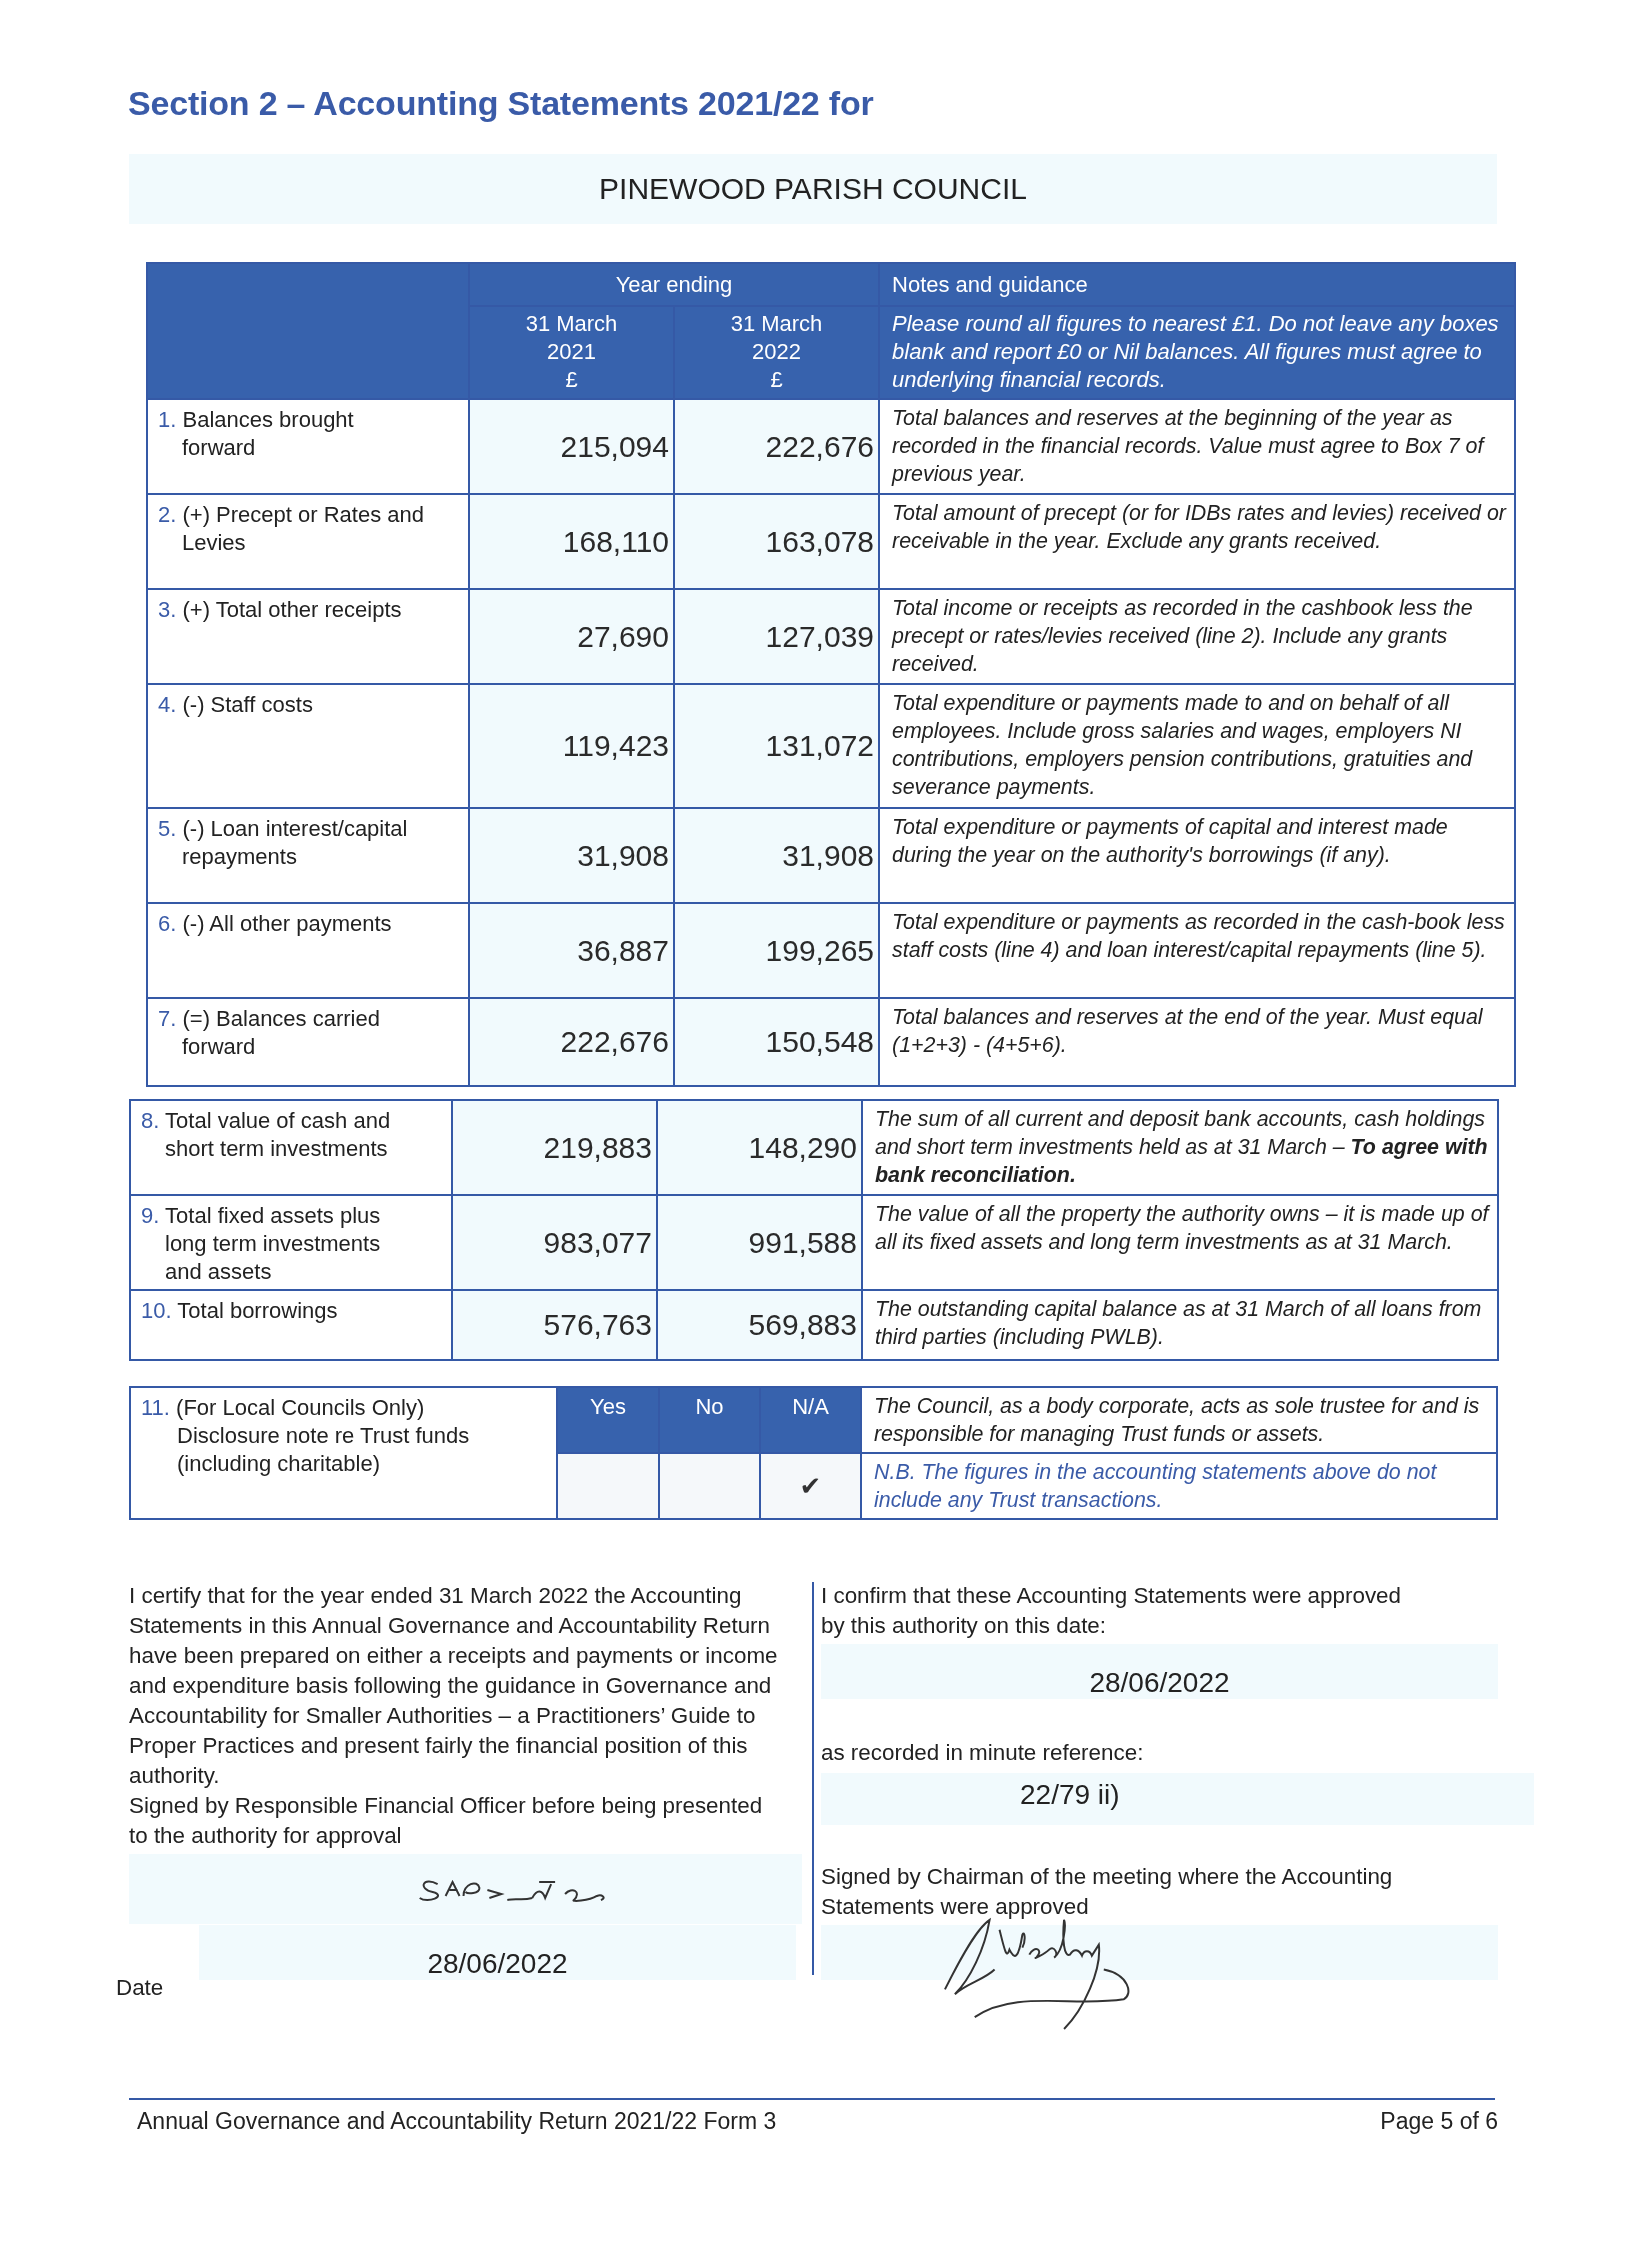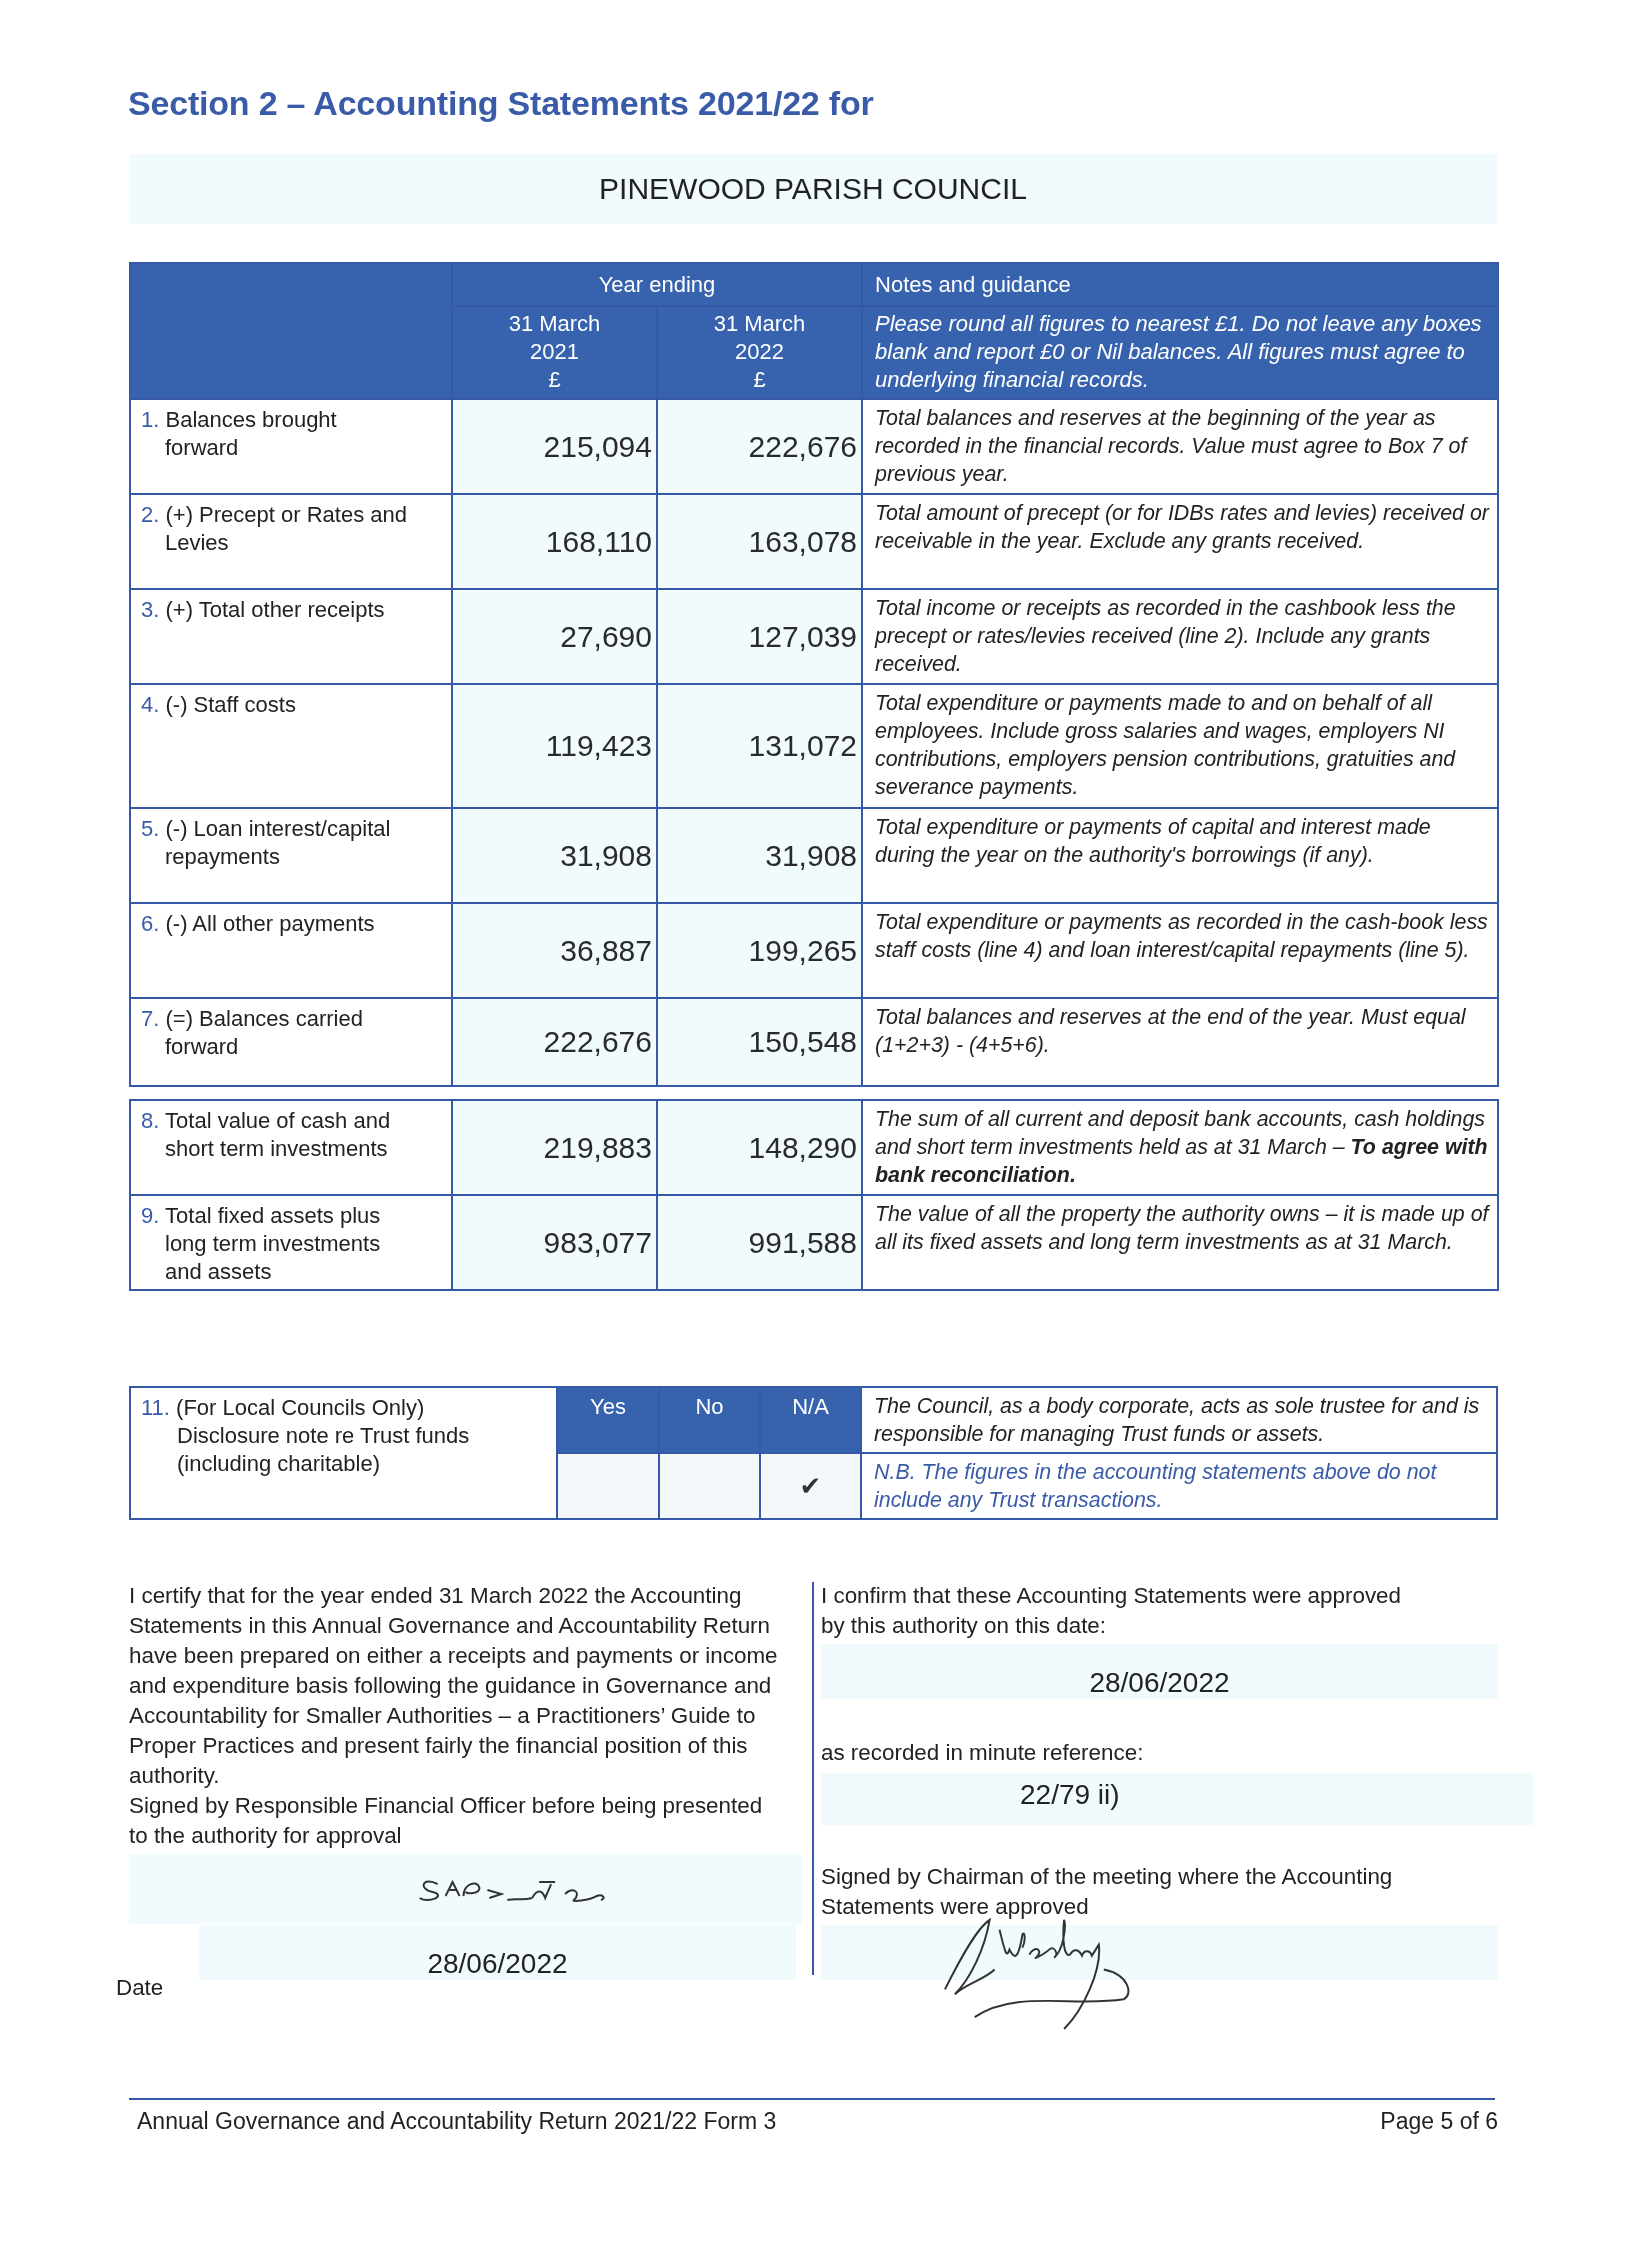--- a/index.html
+++ b/index.html
@@ -32,21 +32,21 @@
   .footer { font-size: 23px; color: #222; line-height: 28px; margin-left: 8px; }
 </style>
 </head>
 <body>
 
 <div class="abs title">Section 2 – Accounting Statements 2021/22 for</div>
 <div class="abs council-box">
   <span>PINEWOOD PARISH COUNCIL</span>
 </div>
 
-<table class="grid" style="left:129px; top:262px; width:1368px;">
+<table class="grid" style="left:146px; top:262px; width:1368px;">
   <colgroup>
       <col style="width:322px">
       <col style="width:205px">
       <col style="width:205px">
       <col style="width:636px">
     </colgroup>
   <tbody>
       <tr style="height:43px">
     <td class="hdr" rowspan="2"></td>
     <td class="hdr hdr-center" colspan="2" style="vertical-align:middle">Year ending</td>
@@ -124,20 +124,26 @@
         <td class="label-cell"><span class="num">8.</span> <span>Total value of cash and</span><span class="indent">short term investments</span></td>
         <td class="val-cell">219,883</td>
         <td class="val-cell">148,290</td>
         <td class="note-cell"><span>The sum of all current and deposit bank accounts, cash holdings and short term investments held as at 31 March –</span> <b>To agree with bank reconciliation.</b></td>
       </tr>
       <tr style="height: 95px;">
         <td class="label-cell"><span class="num">9.</span> <span>Total fixed assets plus</span><span class="indent">long term investments</span><span class="indent">and assets</span></td>
         <td class="val-cell">983,077</td>
         <td class="val-cell">991,588</td>
         <td class="note-cell"><span>The value of all the property the authority owns – it is made up of all its fixed assets and long term investments as at 31 March.</span></td>
+      </tr>
+      <tr style="height: 70px;">
+        <td class="label-cell"><span class="num">10.</span> <span>Total borrowings</span></td>
+        <td class="val-cell">576,763</td>
+        <td class="val-cell">569,883</td>
+        <td class="note-cell"><span>The outstanding capital balance as at 31 March of all loans from third parties (including PWLB).</span></td>
       </tr>
     </tbody>
 </table>
 
 <table class="grid" style="left:129px; top:1386px; width:1368px;">
   <colgroup>
       <col style="width:427px">
       <col style="width:102px">
       <col style="width:101px">
       <col style="width:101px">

